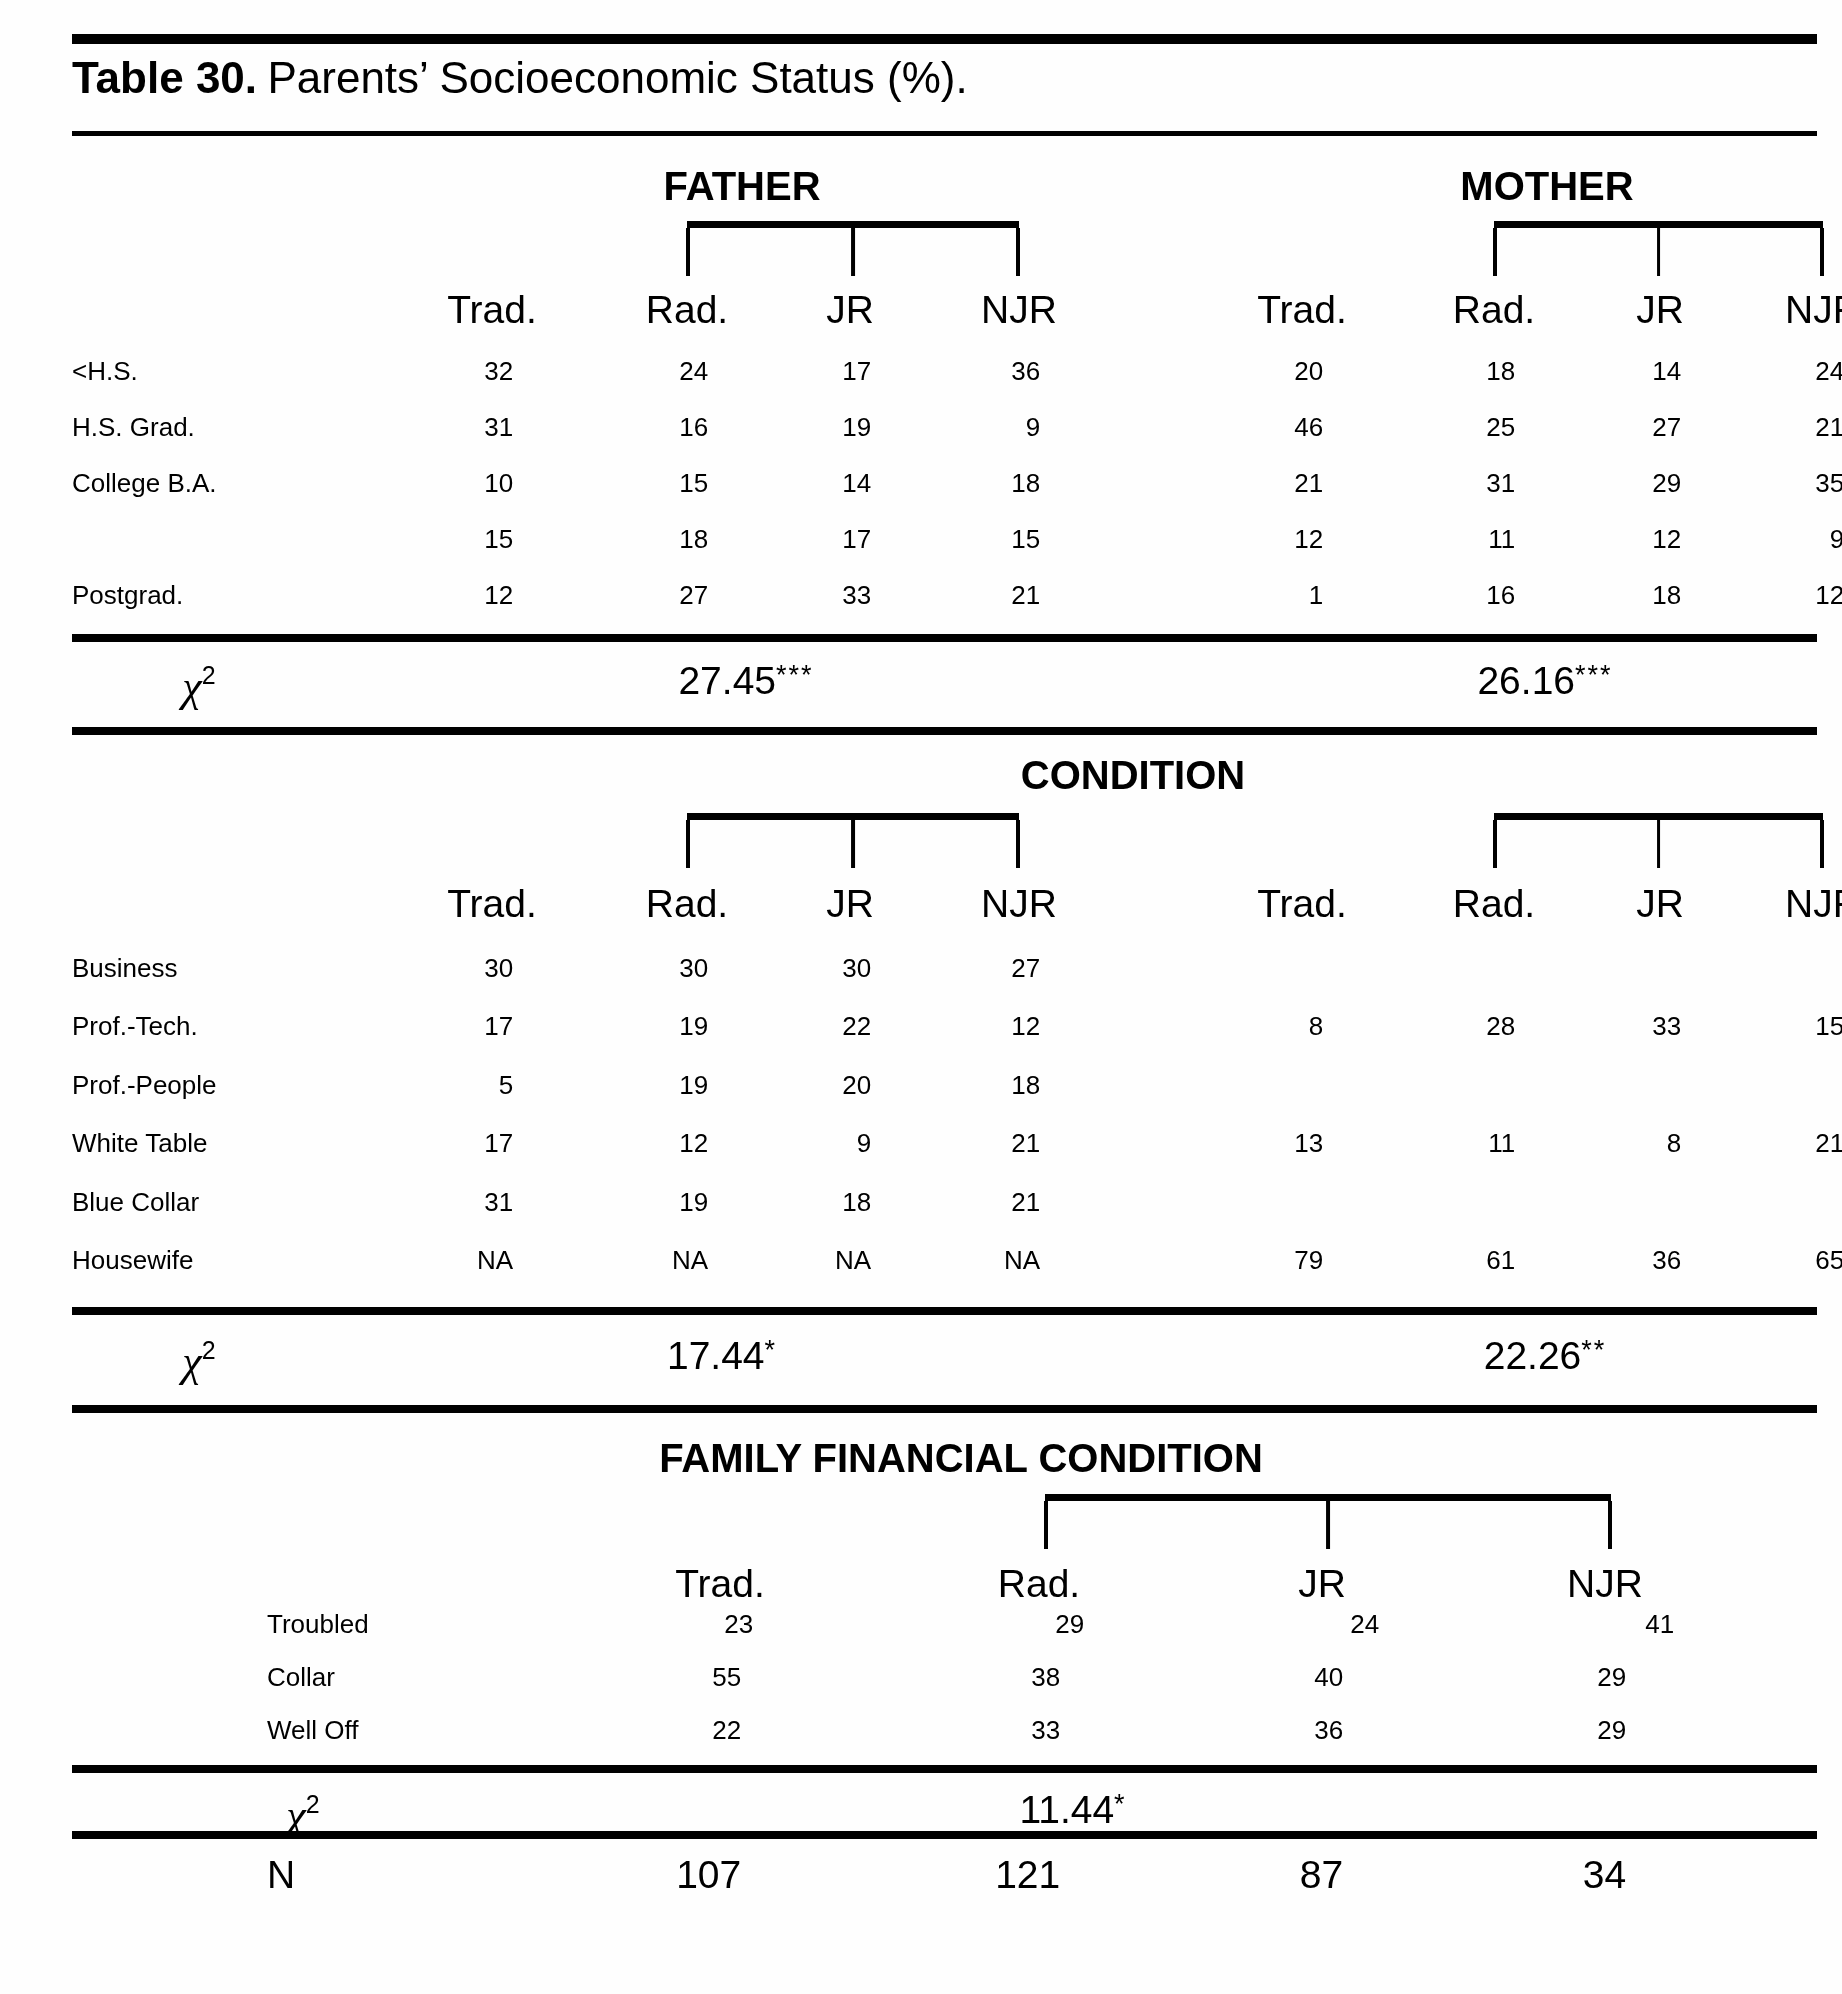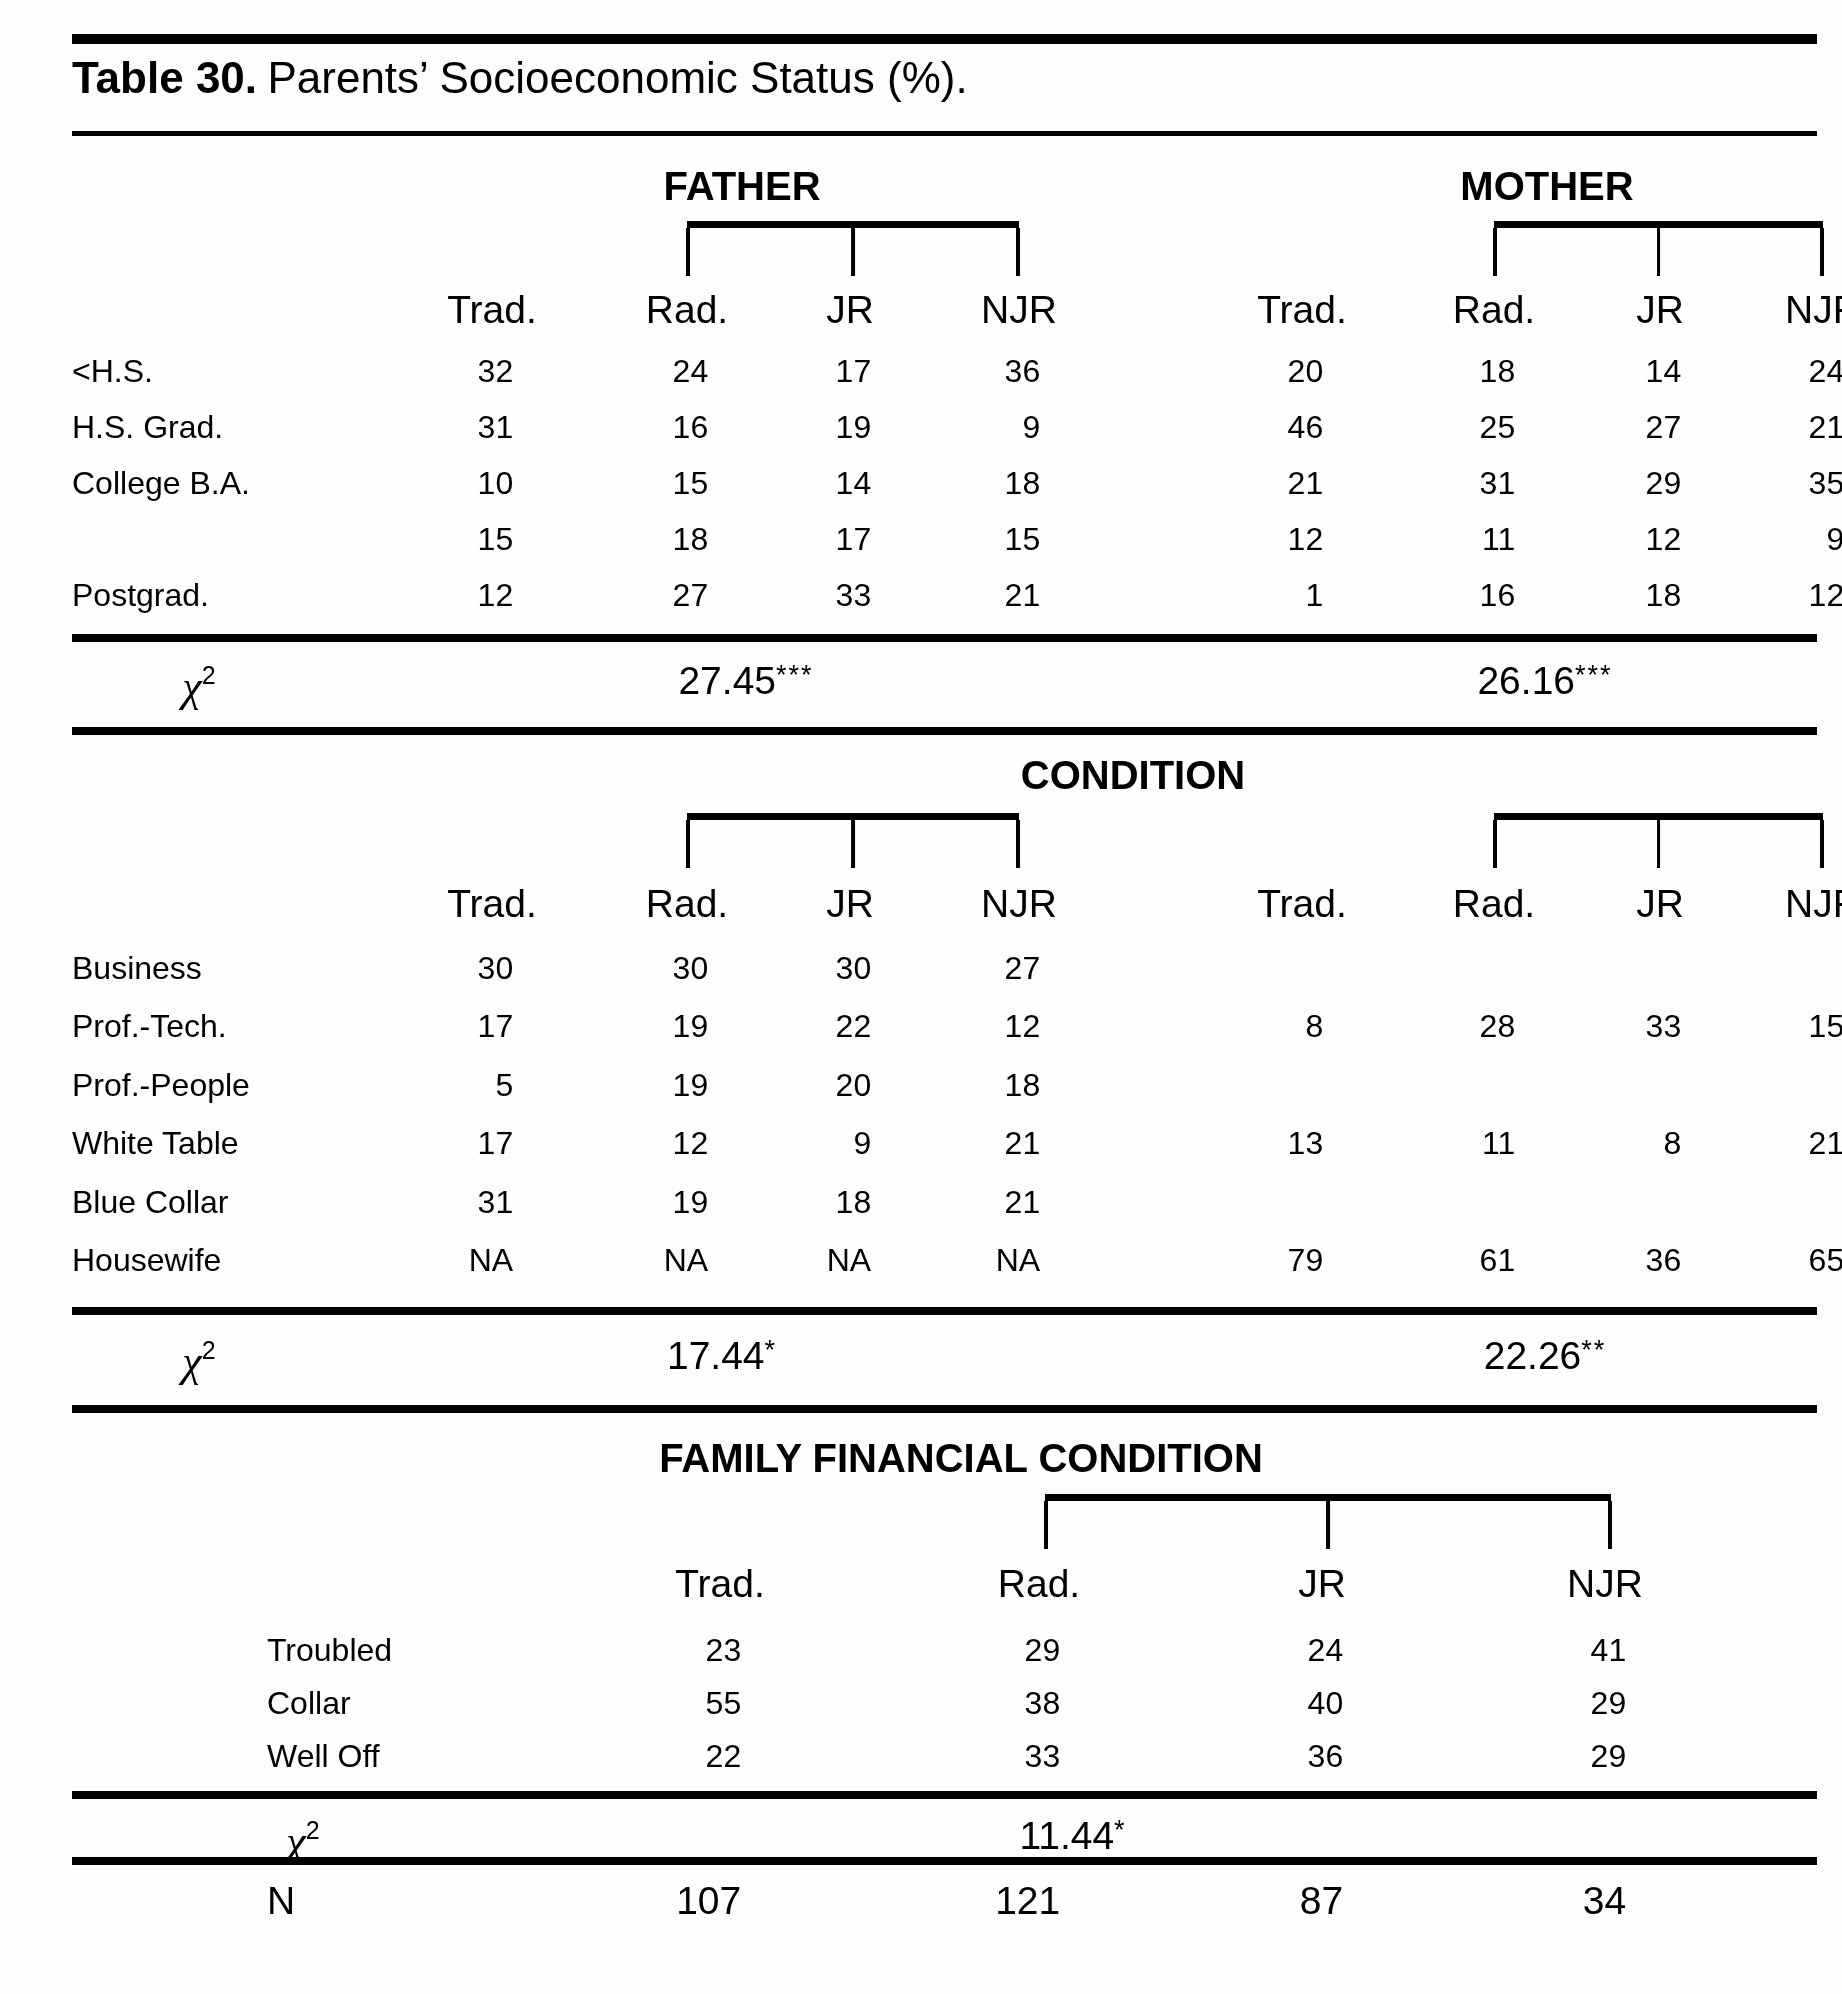--- a/index.html
+++ b/index.html
@@ -38,26 +38,26 @@
   .bracket-row.occ{margin-top:15.6px;}
   .bracket-row.ffc{margin-top:14.3px;}
   .bracket{position:absolute;top:0;height:55px;border-top:7.2px solid #000;}
   .bracket::before,.bracket::after{content:"";position:absolute;top:0;width:3.9px;height:48px;background:#000;}
   .bracket::before{left:-0.7px;}
   .bracket::after{right:-0.7px;}
   .tick{position:absolute;left:50%;top:0;width:3.9px;height:48px;background:#000;transform:translateX(-50%);}
   
   .g9{display:grid;grid-template-columns:286px 163px 195px 163px 169px 117px 166px 192px 166px 163px;margin-left:36px;}
   .g5{display:grid;grid-template-columns:472px 205px 319px 283px 283px 218px;margin-left:36px;}
-  .row{height:39px;line-height:39px;font-size:32px;margin-bottom:17px;}
+  .row{height:39px;line-height:39px;font-size:26px;margin-bottom:17px;}
   .rows-main .row:first-child{margin-top:21px;}
   .rows-occ .row{margin-bottom:19.5px;}
   .rows-occ .row:first-child{margin-top:23.4px;}
   .rows-ffc .row{margin-bottom:14.3px;}
-  .rows-ffc .row:first-child{margin-top:26px;}
+  .rows-ffc .row:first-child{gap:12px;}
   .cell{overflow:visible;white-space:nowrap;}
   .num{text-align:right;padding-right:7.8px;}
   .label{text-align:left;}
   .label.indent{padding-left:195px;}
   .rule-sec{margin-top:19.5px;}
   .rule-after-chi{margin-top:26px;}
   .rule-occ-end{margin-top:27px;}
   .rule-after-chi2{margin-top:29px;}
   .rule-ffc-end{margin-top:9px;}
   .rule-before-n{margin-top:5.2px;}

